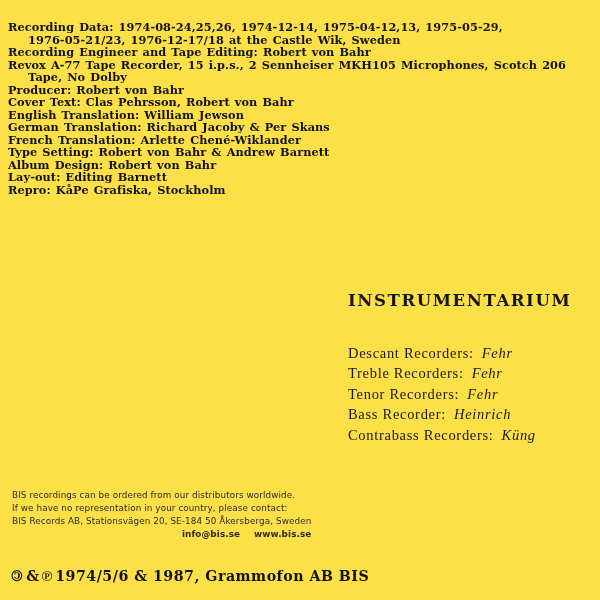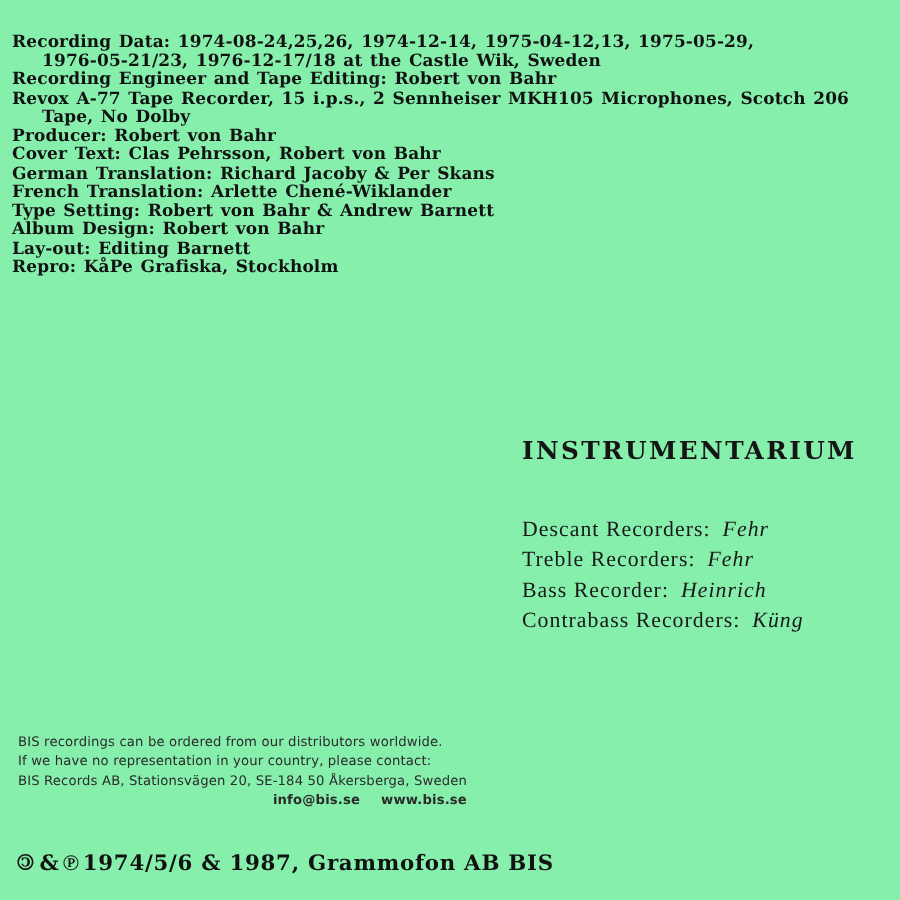--- a/index.html
+++ b/index.html
@@ -4,21 +4,21 @@
 <style>
   html, body {
     margin: 0;
     padding: 0;
     background: #ffffff;
   }
   .page {
     position: relative;
     width: 600px;
     height: 600px;
-    background: #86efac;
+    background: #fde047;
     overflow: hidden;
     font-family: "DejaVu Serif", serif;
     color: #111111;
   }
   
   .credits {
     position: absolute;
     left: 8px;
     top: 21px;
     width: 588px;
@@ -107,36 +107,40 @@
 <div class="page">
 
   <div class="credits">
     <div>Recording Data: 1974-08-24,25,26, 1974-12-14, 1975-04-12,13, 1975-05-29,</div>
     <div class="indent">1976-05-21/23, 1976-12-17/18 at the Castle Wik, Sweden</div>
     <div>Recording Engineer and Tape Editing: Robert von Bahr</div>
     <div>Revox A-77 Tape Recorder, 15 i.p.s., 2 Sennheiser MKH105 Microphones, Scotch 206</div>
     <div class="indent">Tape, No Dolby</div>
     <div>Producer: Robert von Bahr</div>
     <div>Cover Text: Clas Pehrsson, Robert von Bahr</div>
+    <div>English Translation: William Jewson</div>
     <div>German Translation: Richard Jacoby &amp; Per Skans</div>
     <div>French Translation: Arlette Chené-Wiklander</div>
     <div>Type Setting: Robert von Bahr &amp; Andrew Barnett</div>
     <div>Album Design: Robert von Bahr</div>
     <div>Lay-out: Editing Barnett</div>
     <div>Repro: KåPe Grafiska, Stockholm</div>
   </div>
 
   <div class="instrumentarium">
     <div class="inst-title">INSTRUMENTARIUM</div>
     <div class="inst-list">
       <div class="inst-row">
         <span>Descant Recorders:</span><span class="maker">Fehr</span>
       </div>
       <div class="inst-row">
         <span>Treble Recorders:</span><span class="maker">Fehr</span>
+      </div>
+      <div class="inst-row">
+        <span>Tenor Recorders:</span><span class="maker">Fehr</span>
       </div>
       <div class="inst-row">
         <span>Bass Recorder:</span><span class="maker">Heinrich</span>
       </div>
       <div class="inst-row">
         <span>Contrabass Recorders:</span><span class="maker">Küng</span>
       </div>
     </div>
   </div>
 

